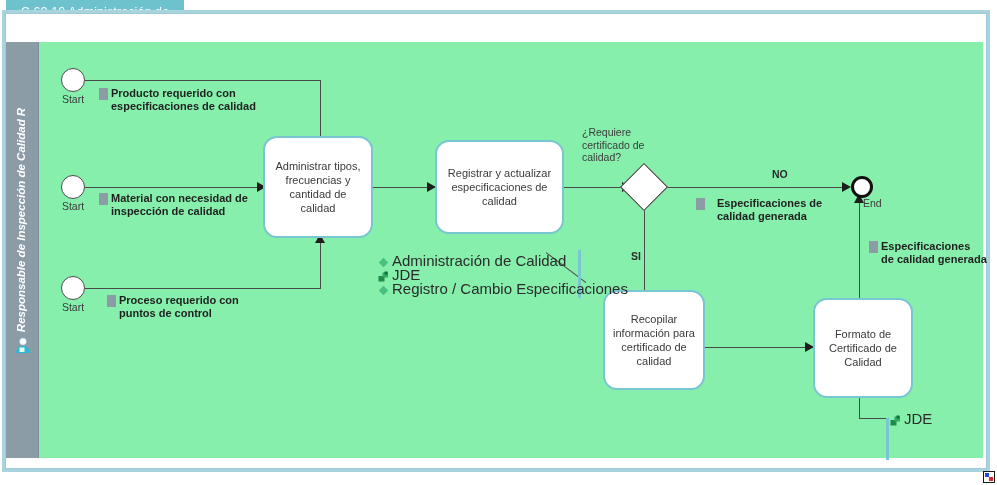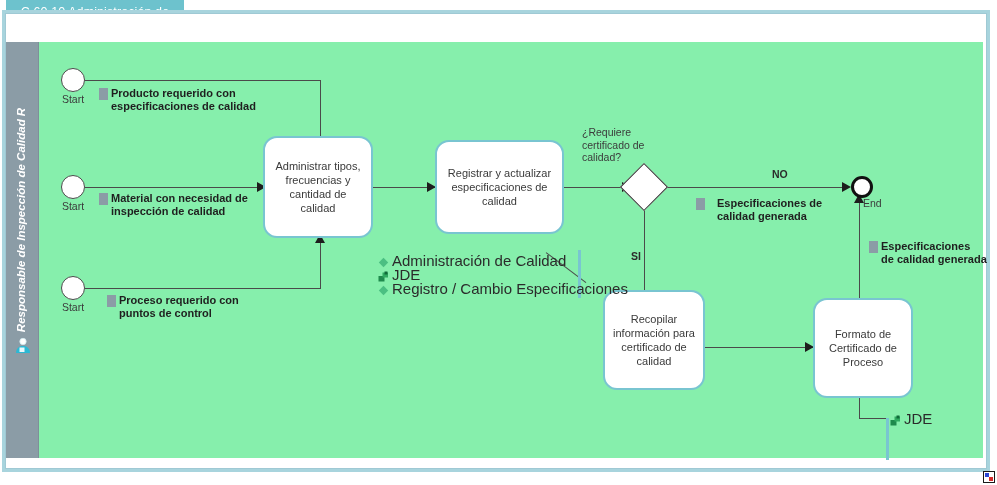--- a/index.html
+++ b/index.html
@@ -313,21 +313,21 @@
 
     <div class="task node" style="left:396px; top:98px; width:129px; height:94px;">
       <span>Registrar y actualizar especificaciones de calidad</span>
     </div>
 
     <div class="task node" style="left:564px; top:248px; width:102px; height:100px;">
       <span>Recopilar información para certificado de calidad</span>
     </div>
 
     <div class="task node" style="left:774px; top:256px; width:100px; height:100px;">
-      <span>Formato de Certificado de Proceso</span>
+      <span>Formato de Certificado de Calidad</span>
     </div>
 
     <div class="node" style="left:588px; top:128px;">
       <div class="gateway"></div>
     </div>
     <div class="gateway-label" style="left:543px; top:84px; width:124px;">¿Requiere
 certificado de
 calidad?</div>
 
     <div class="flow-label" style="left:705px; top:126px;padding-left:28px;">NO</div>

